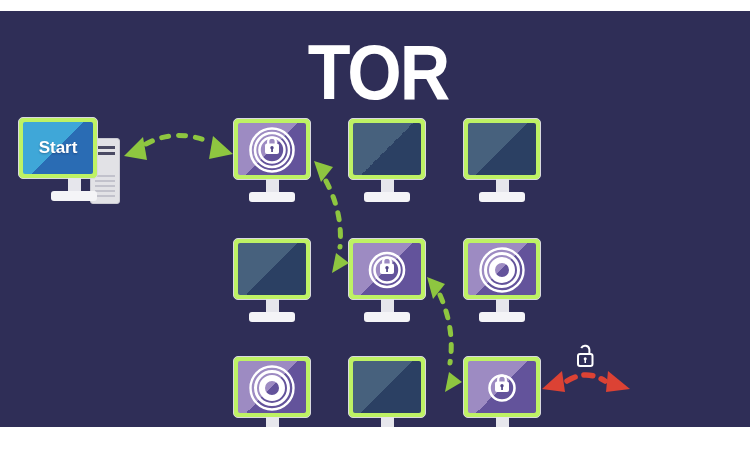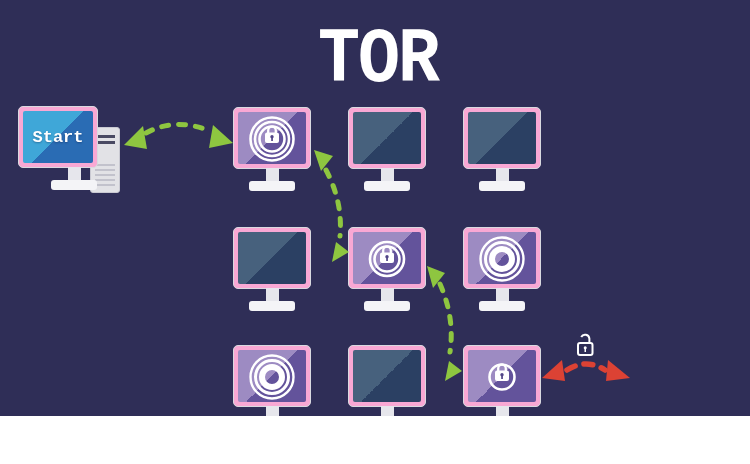--- a/index.html
+++ b/index.html
@@ -1,28 +1,28 @@
 <!DOCTYPE html>
 <html><head>
 <meta charset="utf-8">
 <style>
   html,body{margin:0;padding:0;}
   .stage{
     position:relative;width:750px;height:416px;background:#2f2e57;
-    overflow:hidden;font-family:Liberation Mono, monospace;
+    overflow:hidden;font-family:Liberation Sans, sans-serif;margin-top:11px;
   }
   .title{
     position:absolute;left:0;top:16px;width:756px;text-align:center;
     color:#fff;font-size:70px;font-weight:bold;letter-spacing:-2px;
     transform:scaleY(1.12);transform-origin:top center;
   }
   
   .node{position:absolute;width:78px;}
   .frame{
-    width:78px;height:62px;background:#f9a8d4;border:1px solid #d9d9e0;
+    width:78px;height:62px;background:#bef264;border:1px solid #d9d9e0;
     border-radius:5px;padding:4px;box-sizing:border-box;position:relative;z-index:2;
   }
   .screen{
     width:100%;height:100%;border-radius:2px;
     display:flex;align-items:center;justify-content:center;overflow:hidden;
   }
   .screen.purple{background:linear-gradient(135deg,#9d8bc2 50%,#63539b 50%);}
   .screen.darkblue{background:linear-gradient(135deg,#47617d 50%,#2b4063 50%);}
   .screen.blue{background:linear-gradient(135deg,#3fa7d8 50%,#2a6cb4 50%);}
   .neck{width:13px;height:13px;background:#e6e6ec;margin:-1px auto 0;position:relative;z-index:2;}

